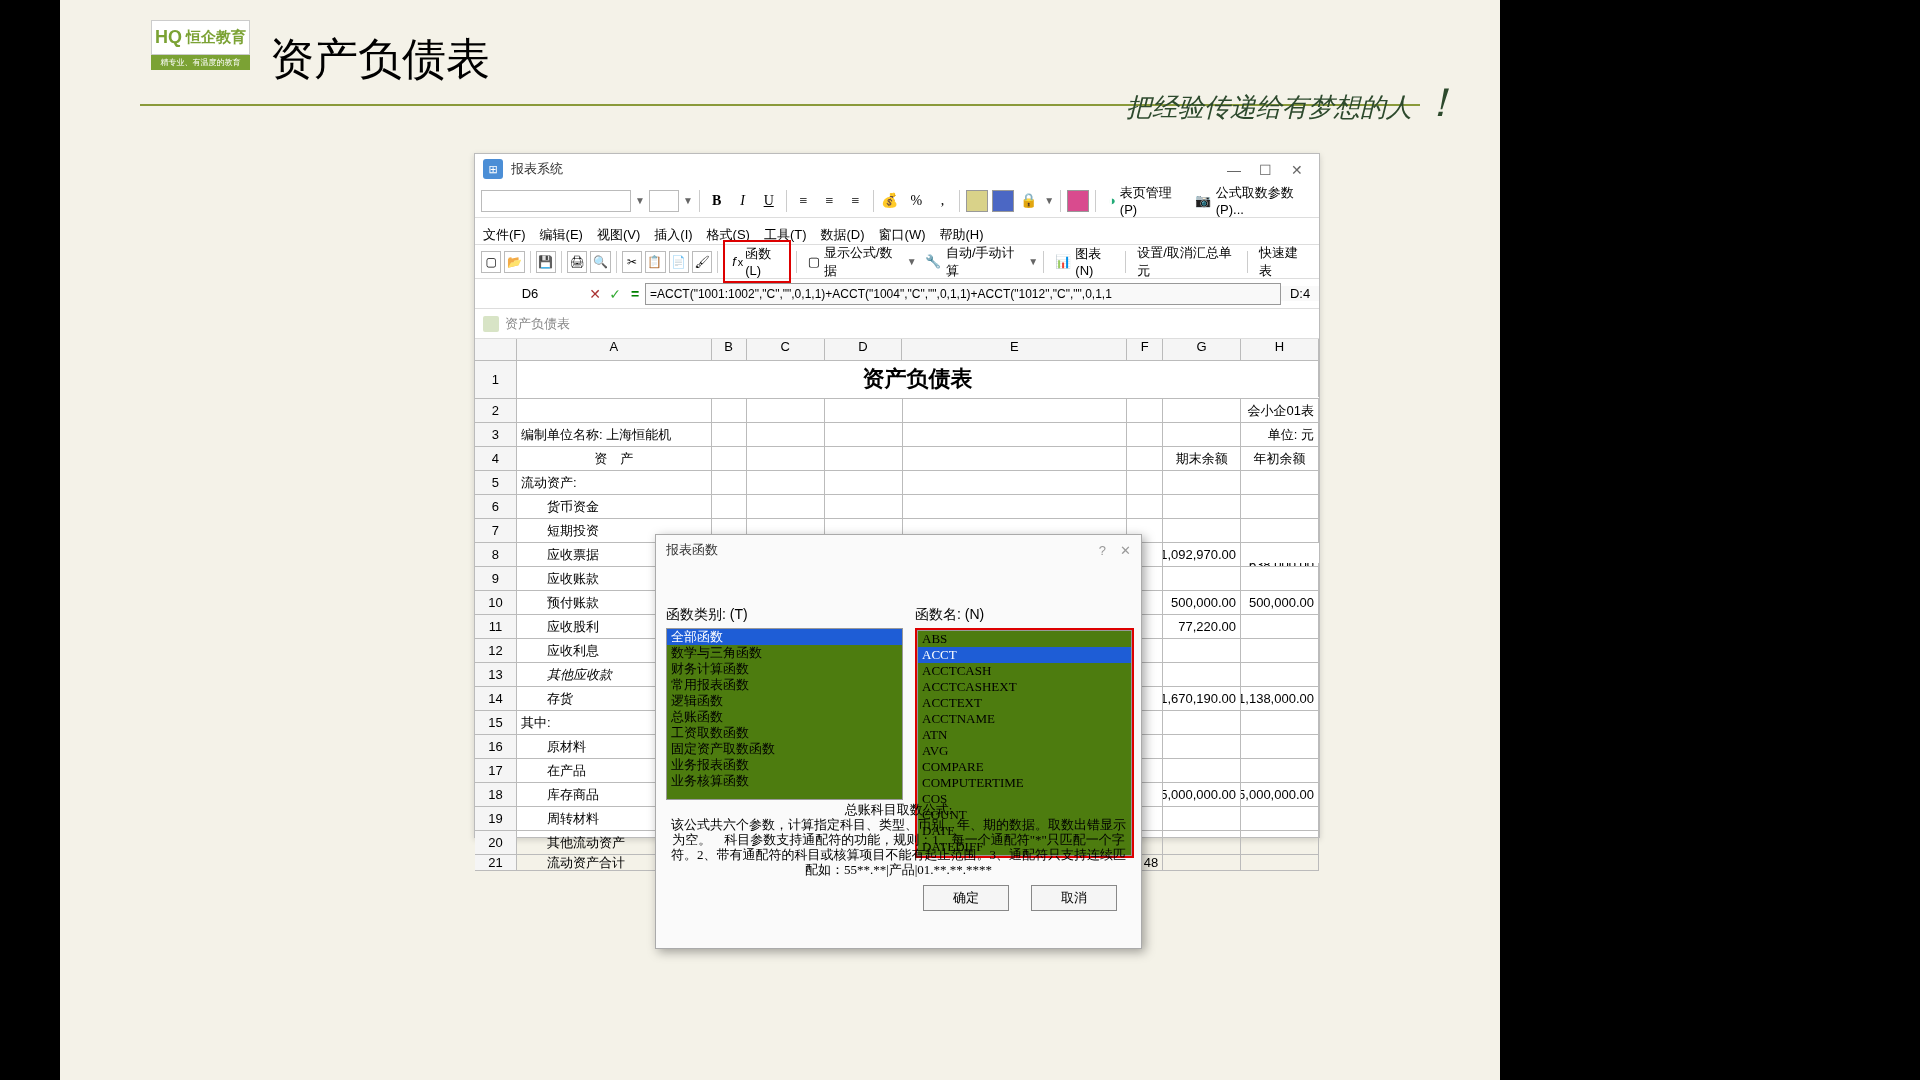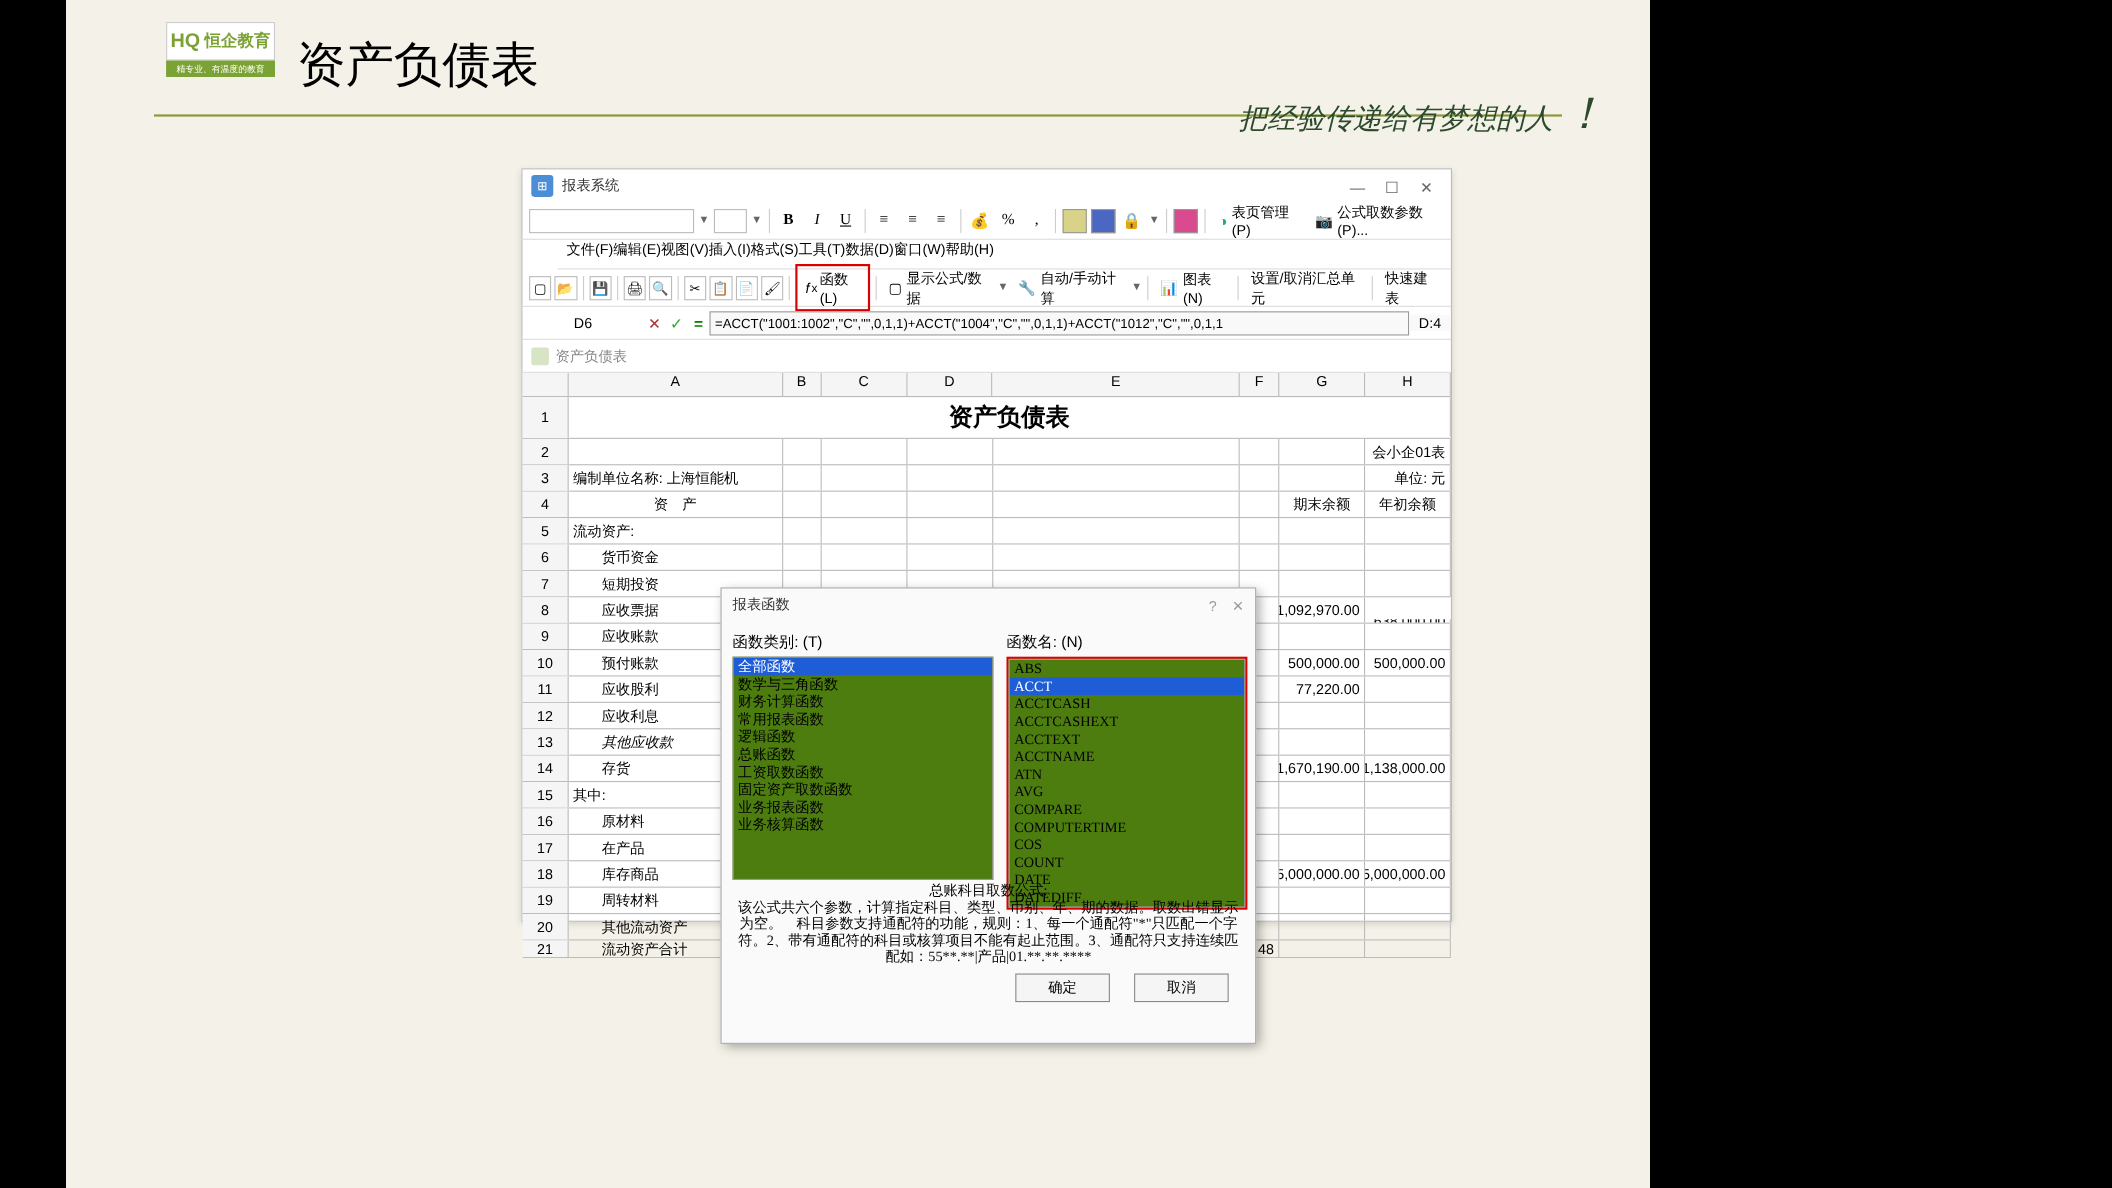--- a/index.html
+++ b/index.html
@@ -27,21 +27,21 @@
     .app-title-text { margin-left: 8px; font-size: 13px; color: #333; flex: 1; }
     .win-btns { display: flex; gap: 18px; margin-right: 6px; }
     .win-btn { width: 14px; height: 14px; cursor: pointer; color: #666; font-size: 14px; }
     
     .toolbar1 { height: 34px; border-bottom: 1px solid #ddd; display: flex; align-items: center; padding: 0 6px; gap: 4px; }
     .toolbar1 input.combo { height: 22px; border: 1px solid #bbb; background: #fff; }
     .tbtn { min-width: 22px; height: 22px; display: flex; align-items: center; justify-content: center; border: 1px solid transparent; font-size: 14px; cursor: pointer; font-family: "Times New Roman", serif; }
     .sep { width: 1px; height: 22px; background: #ccc; margin: 0 2px; }
     .tlink { font-size: 13px; cursor: pointer; padding: 2px 6px; display: flex; align-items: center; gap: 4px; }
     
-    .menu { height: 27px; border-bottom: 1px solid #ddd; display: flex; align-items: flex-start; padding: 0 8px; font-size: 13px; margin-left: 32px; }
+    .menu { height: 27px; border-bottom: 1px solid #ddd; display: flex; align-items: flex-end; padding: 0 8px; gap: 14px; font-size: 13px; }
     .menu span { cursor: pointer; }
     
     .toolbar2 { height: 34px; border-bottom: 1px solid #ddd; display: flex; align-items: center; padding: 0 6px; gap: 3px; }
     .ibtn { width: 22px; height: 22px; border: 1px solid #bbb; background: #fff; font-size: 12px; cursor: pointer; display: flex; align-items: center; justify-content: center; }
     .red-box { border: 2px solid #d00; padding: 1px; }
     .fx-wrap { display: flex; align-items: center; font-size: 13px; padding: 2px 6px; gap: 2px; }
     
     .formula-bar { height: 30px; border-bottom: 1px solid #ddd; display: flex; align-items: center; }
     .cell-ref { width: 110px; text-align: center; font-size: 13px; }
     .fb-btn { width: 20px; text-align: center; font-size: 14px; color: #555; cursor: pointer; }
@@ -62,21 +62,21 @@
     .row { display: flex; height: 24px; border-bottom: 1px solid #bbb; }
     .cell { border-right: 1px solid #bbb; padding: 0 4px; display: flex; align-items: center; white-space: nowrap; overflow: hidden; }
     .title-row { height: 36px; font-size: 22px; font-family: SimSun; justify-content: center; font-weight: bold; }
     
     .dialog { position: absolute; left: 180px; top: 225px; width: 487px; height: 415px; background: #fafafa; border: 1px solid #aaa; box-shadow: 3px 3px 10px rgba(0,0,0,0.35); z-index: 10; }
     .dlg-title { height: 30px; display: flex; align-items: center; padding: 0 10px; font-size: 13px; color: #333; }
     .dlg-title .t { flex: 1; }
     .dlg-title .q { color: #999; margin-right: 14px; cursor: pointer; }
     .dlg-title .c { color: #999; cursor: pointer; }
     .dlg-body { padding: 10px 10px 0 10px; display: flex; gap: 12px; height: 235px; }
-    .dlg-col { display: flex; flex-direction: column; }
+    .dlg-col { display: flex; flex-direction: column; margin-top: 31px; }
     .dlg-label { font-size: 14px; margin-bottom: 4px; }
     .listbox { border: 1px solid #999; background: #4d7c0f; flex: 1; overflow-y: auto; font-size: 13px; font-family: SimSun; }
     .lb-left { width: 237px; }
     .lb-right { width: 215px; }
     .lb-right-wrap { border: 2px solid #d00; }
     .li { padding: 1px 4px; cursor: pointer; line-height: 14px; }
     .li.sel { background: #1e5dd6; color: #fff; }
     .desc { font-size: 13px; padding: 2px 10px 8px 10px; font-family: SimSun; line-height: 15px; text-align: center; }
     .dlg-btns { display: flex; justify-content: flex-end; gap: 22px; padding: 0 24px 14px 0; }
     .btn { width: 86px; height: 26px; border: 1px solid #888; background: #f5f5f5; cursor: pointer; font-size: 13px; }

